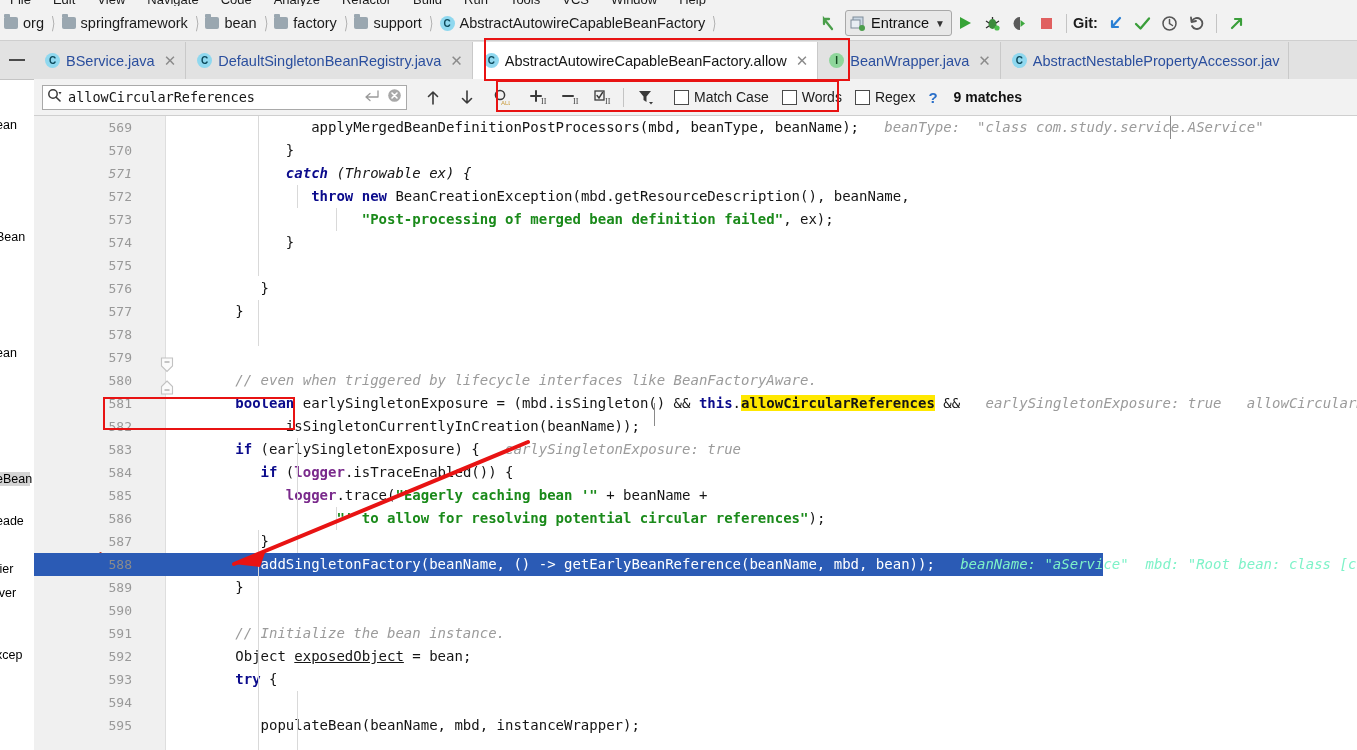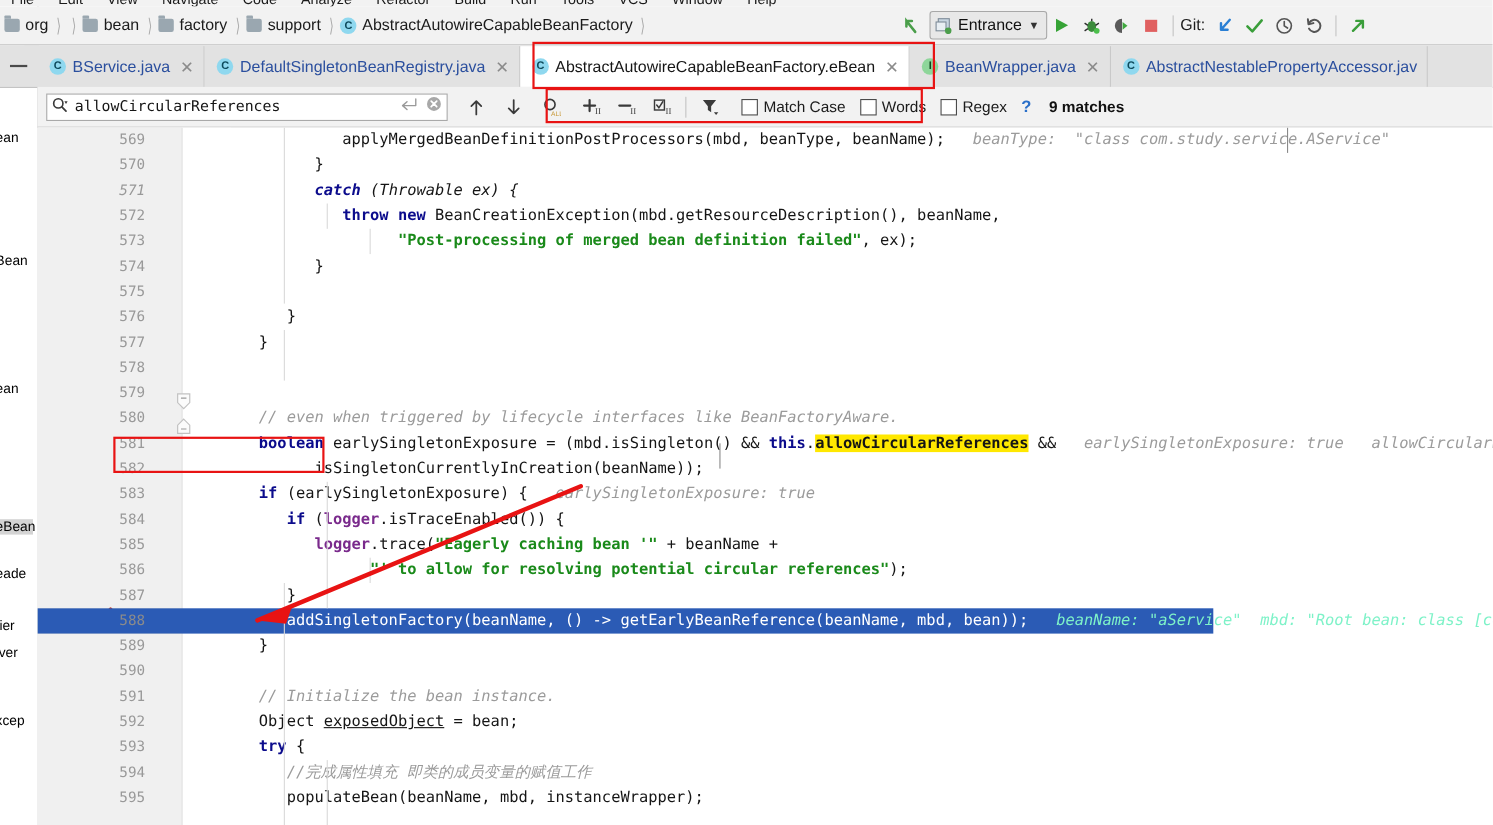--- a/index.html
+++ b/index.html
@@ -74,21 +74,21 @@
   .runconfig {
     display: flex; align-items: center; height: 24px;
     border: 1px solid #a8a8a8; background: #e8e8e8; border-radius: 3px;
     padding: 0 6px 0 4px; margin-left: 4px;
   }
   .runconfig .rc-ico { width: 16px; height: 15px; position: relative; margin-right: 5px; }
   .runconfig .rc-label { font-size: 14.5px; color: #111; margin-right: 6px; }
   .runconfig .rc-caret { color: #333; font-size: 10px; }
   .ibtn { width: 27px; height: 26px; display: flex; align-items: center; justify-content: center; }
   .vsep { width: 1px; height: 19px; background: #c4c4c4; margin: 0 6px; }
-  .git-label { font-size: 14.5px; color: #1b1b1b; margin-right: 4px; }
+  .git-label { font-size: 14.5px; color: #1b1b1b; margin-right: 4px; font-weight: bold; }
 
   
   .tabbar {
     position: absolute; top: 41px; left: 0; width: 1357px; height: 38px;
     background: #e2e2e2; border-bottom: 1px solid #c4c4c4;
     display: flex; align-items: flex-end;
   }
   .hidebtn {
     width: 34px; height: 38px; display: flex; align-items: center; justify-content: center;
   }
@@ -230,20 +230,26 @@
 
   <div class="toprow">
     <div class="breadcrumbs" style="left:2px;">
       <div class="crumb">
         <span class="cico">
             <span class="folder-ico"></span>
           </span>
         <span>org</span>
       </div>
       <span class="crumb-sep">⟩</span>
+      <div class="crumb">
+        <span class="cico">
+            <span class="folder-ico"></span>
+          </span>
+        <span>springframework</span>
+      </div>
       <span class="crumb-sep">⟩</span>
       <div class="crumb">
         <span class="cico">
             <span class="folder-ico"></span>
           </span>
         <span>bean</span>
       </div>
       <span class="crumb-sep">⟩</span>
       <div class="crumb">
         <span class="cico">
@@ -352,21 +358,21 @@
       <span>BService.java</span>
       <span class="tclose">✕</span>
     </div>
     <div class="etab">
       <span class="tico-c">C</span>
       <span>DefaultSingletonBeanRegistry.java</span>
       <span class="tclose">✕</span>
     </div>
     <div class="etab active">
       <span class="tico-c">C</span>
-      <span>AbstractAutowireCapableBeanFactory.eBean</span>
+      <span>AbstractAutowireCapableBeanFactory.allow</span>
       <span class="tclose">✕</span>
     </div>
     <div class="etab">
       <span class="tico-i">I</span>
       <span>BeanWrapper.java</span>
       <span class="tclose">✕</span>
     </div>
     <div class="etab">
       <span class="tico-c">C</span>
       <span>AbstractNestablePropertyAccessor.jav</span>
@@ -586,21 +592,20 @@
         <div class="row" style="top: 529px;">
           <div class="lnum">592</div>
           <div class="codetext">   Object <span class="underline">exposedObject</span> = bean;</div>
         </div>
         <div class="row" style="top: 552px;">
           <div class="lnum">593</div>
           <div class="codetext">   <span class="kw">try</span> {</div>
         </div>
         <div class="row" style="top: 575px;">
           <div class="lnum">594</div>
-          <div class="codetext">      <span class="cmt">//完成属性填充 即类的成员变量的赋值工作</span></div>
         </div>
         <div class="row" style="top: 598px;">
           <div class="lnum">595</div>
           <div class="codetext">      populateBean(beanName, mbd, instanceWrapper);</div>
         </div>
       </div>
 
     <div class="indent-guide" style="left:224px;top:0px;height:160px;"></div>
     <div class="indent-guide" style="left:224px;top:184px;height:46px;"></div>
     <div class="indent-guide" style="left:224px;top:414px;height:220px;"></div>

